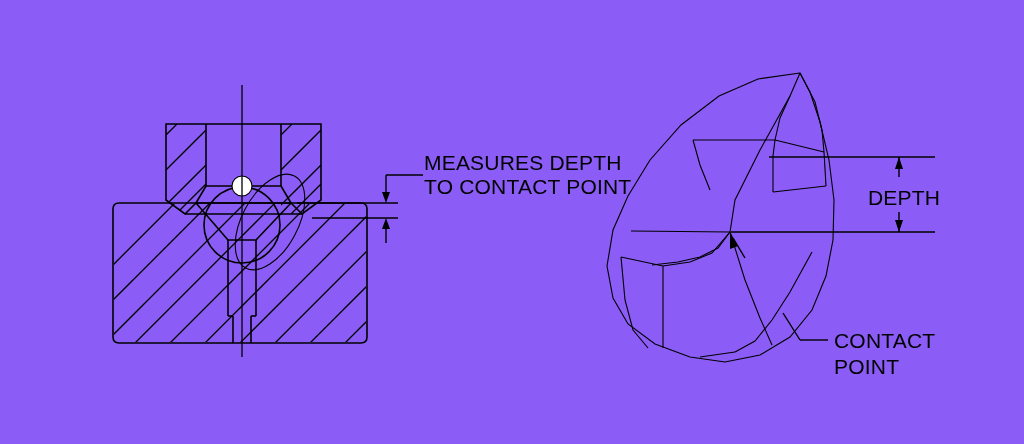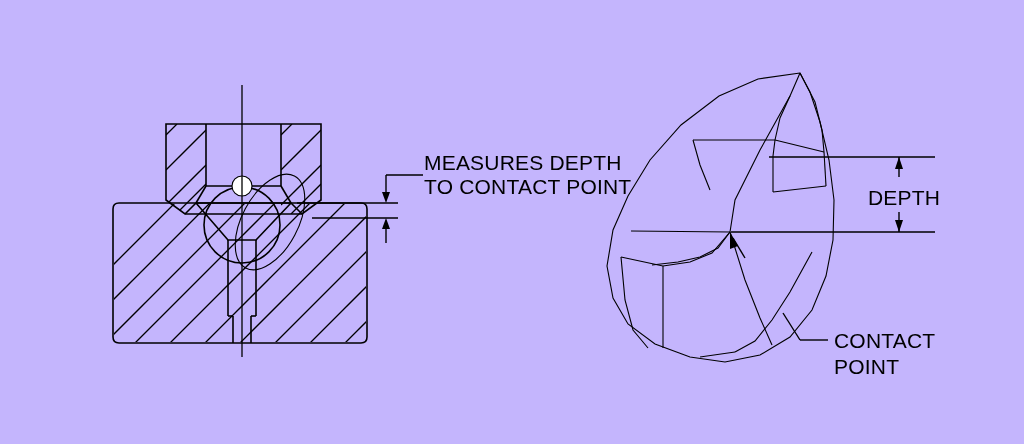--- a/index.html
+++ b/index.html
@@ -11,21 +11,21 @@
   body {
     width: 1024px;
     height: 444px;
     font-family: "Liberation Sans", sans-serif;
     overflow: hidden;
   }
   #drawing-root {
     position: relative;
     width: 1024px;
     height: 444px;
-    background: #c4b5fd;
+    background: #8b5cf6;
   }
   svg#drawing-canvas {
     position: absolute;
     left: 0;
     top: 0;
     width: 1024px;
     height: 444px;
     display: block;
   }
   .ln {

